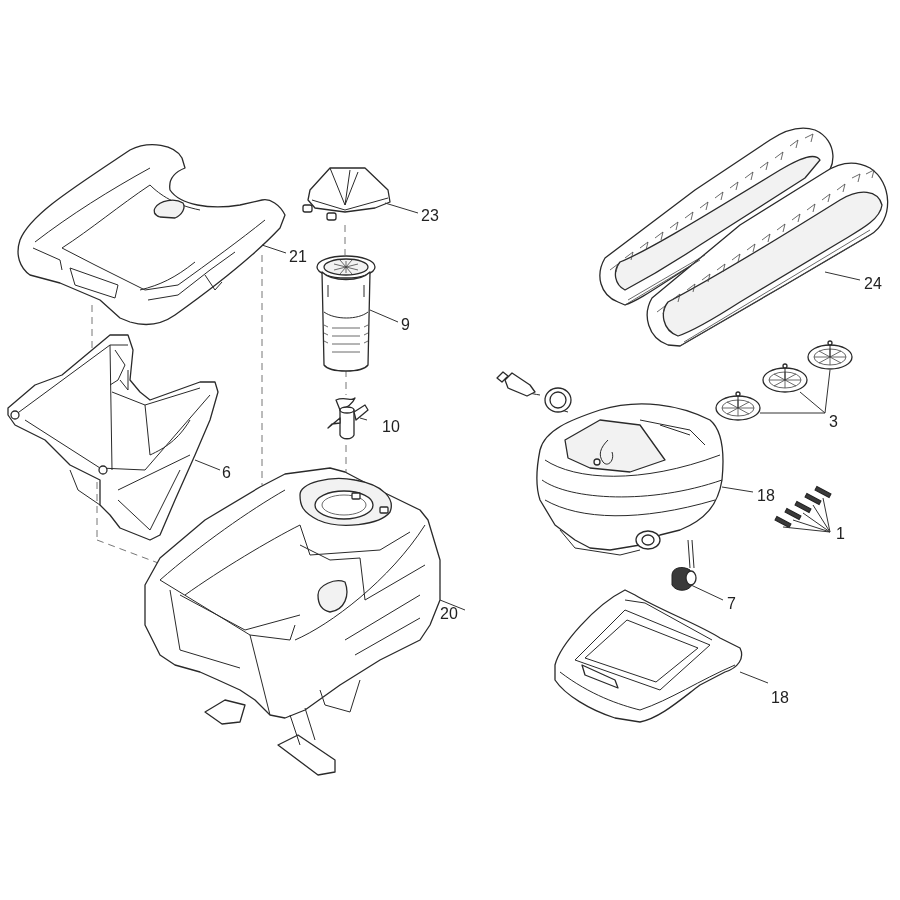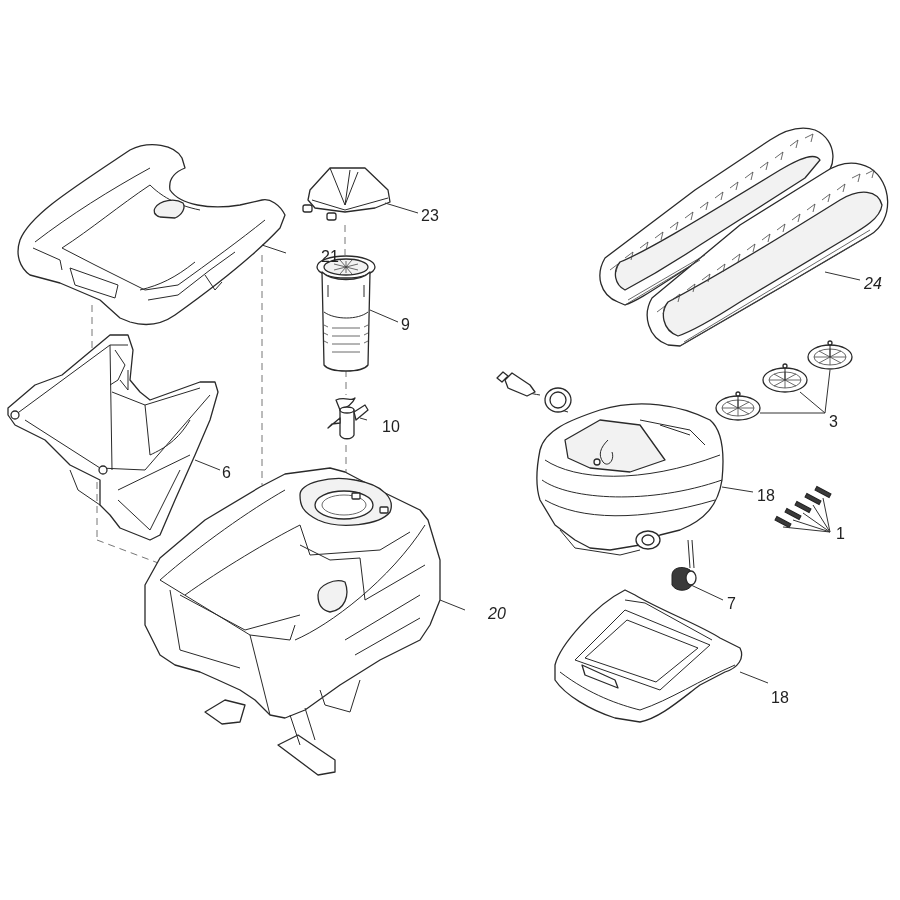--- a/index.html
+++ b/index.html
@@ -221,25 +221,25 @@
     <line class="lead" x1="691" y1="585" x2="723" y2="600"></line>
     <line class="lead" x1="740" y1="672" x2="768" y2="683"></line>
     <line class="lead" x1="783" y1="527" x2="830" y2="532"></line>
     <line class="lead" x1="793" y1="520" x2="830" y2="532"></line>
     <line class="lead" x1="803" y1="513" x2="830" y2="532"></line>
     <line class="lead" x1="813" y1="505" x2="830" y2="532"></line>
     <line class="lead" x1="823" y1="498" x2="830" y2="532"></line>
   </g>
 </svg>
 
-<span class="label" style="left:289px; top:249px;margin-left:32px;">21</span>
+<span class="label" style="left:289px; top:249px;">21</span>
 <span class="label" style="left:421px; top:208px;">23</span>
 <span class="label" style="left:401px; top:317px;">9</span>
 <span class="label" style="left:382px; top:419px;">10</span>
 <span class="label" style="left:222px; top:465px;">6</span>
-<span class="label" style="left:488px; top:606px;font-style:italic;">20</span>
-<span class="label" style="left:864px; top:276px;font-style:italic;">24</span>
+<span class="label" style="left:440px; top:606px;">20</span>
+<span class="label" style="left:864px; top:276px;">24</span>
 <span class="label" style="left:829px; top:414px;">3</span>
 <span class="label" style="left:757px; top:488px;">18</span>
 <span class="label" style="left:836px; top:526px;">1</span>
 <span class="label" style="left:727px; top:596px;">7</span>
 <span class="label" style="left:771px; top:690px;">18</span>
 </div>
 
 </body></html>

